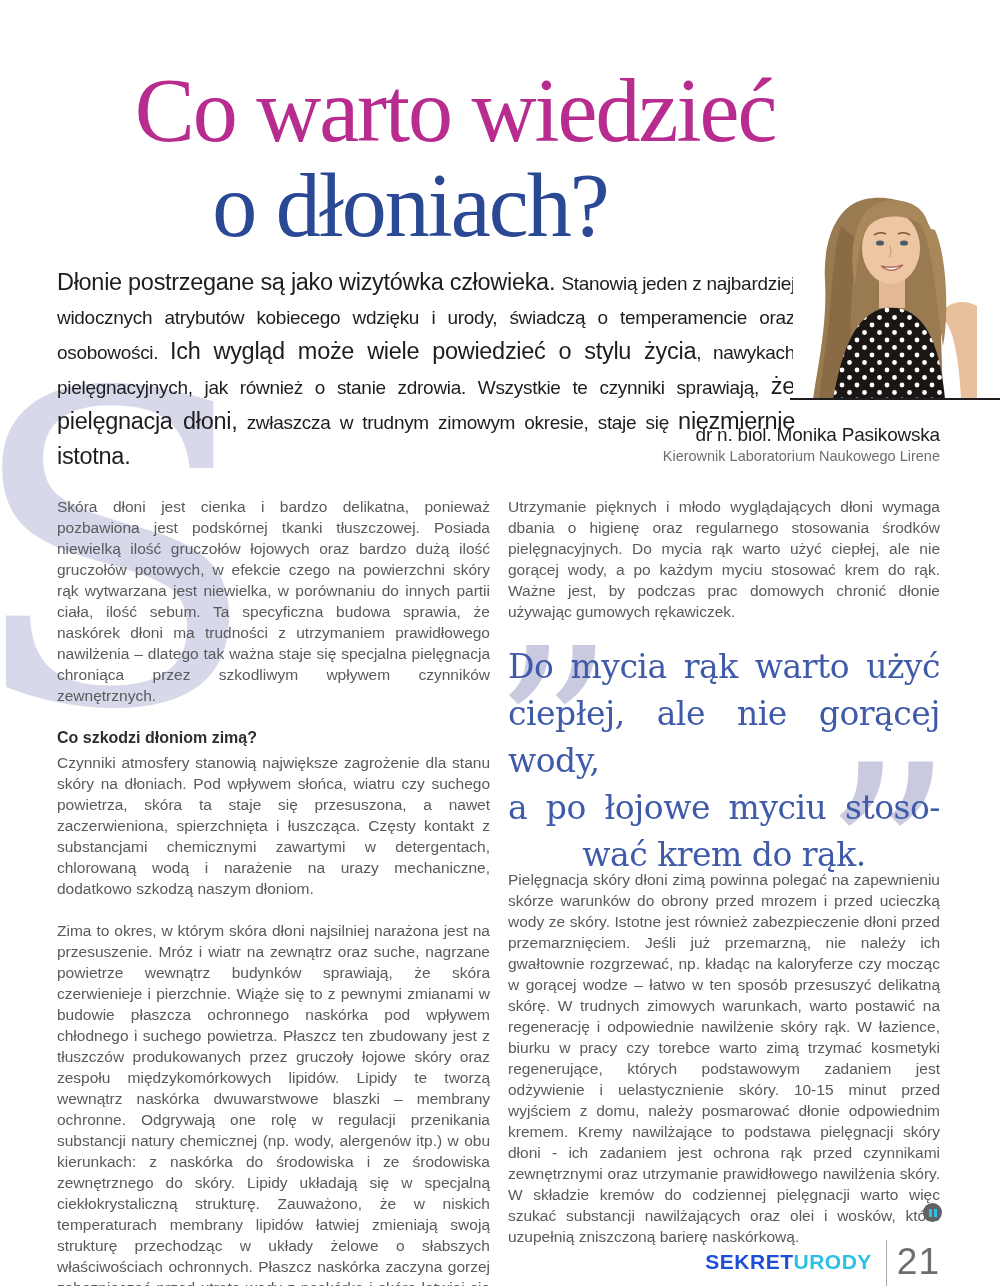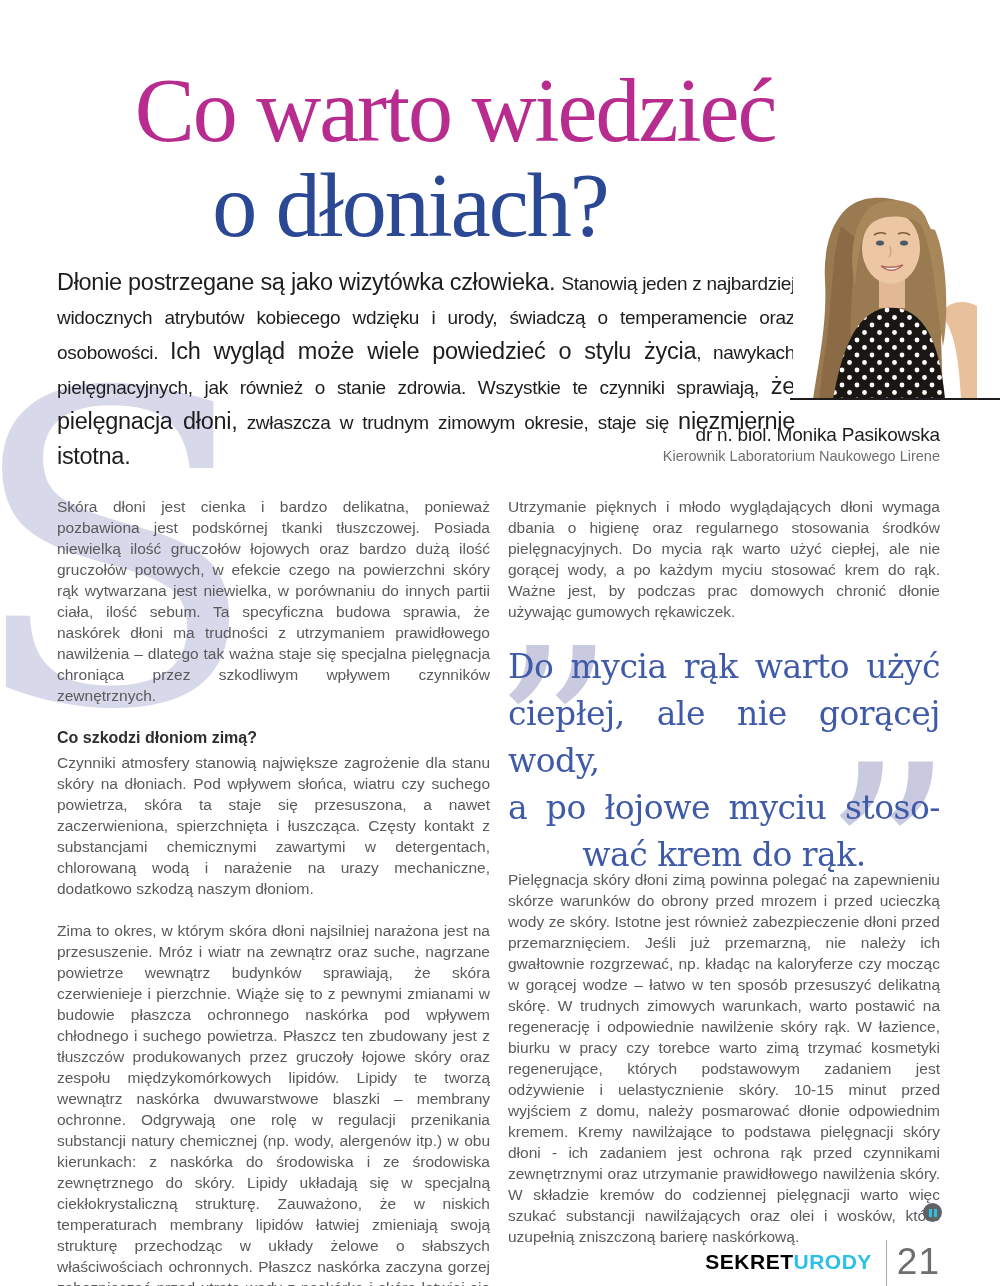--- a/index.html
+++ b/index.html
@@ -66,21 +66,21 @@
   .qmark.close{font-size:260px;right:-14px;top:88px;}
   
   .endmark{
     position:absolute;left:923px;top:1203px;width:19px;height:19px;border-radius:50%;
     background:#606266;z-index:2;display:flex;align-items:center;justify-content:center;gap:2px;
   }
   .endmark .bar{width:3px;height:8px;background:#2bc0e4;}
   
   .footer{position:absolute;right:5px;top:1238px;z-index:2;display:flex;align-items:center;}
   .brand{font-size:21px;letter-spacing:0.5px;font-weight:700;}
-  .brand-gray{color:#000000;}
+  .brand-gray{color:#1d4ed8;}
   .brand-cyan{color:#2bc0e4;}
   .footer-divider{width:1px;height:46px;background:#a7a9ac;margin:0 10px 0 14px;align-self:flex-start;margin-top:2px;}
   .page-num{font-size:37px;color:#6d6e71;font-weight:400;letter-spacing:1px;margin-right:55px;font-family:"Liberation Sans",sans-serif;}
 </style>
 </head>
 <body>
 
 <div class="page">
 
   <div class="watermark">S</div>

